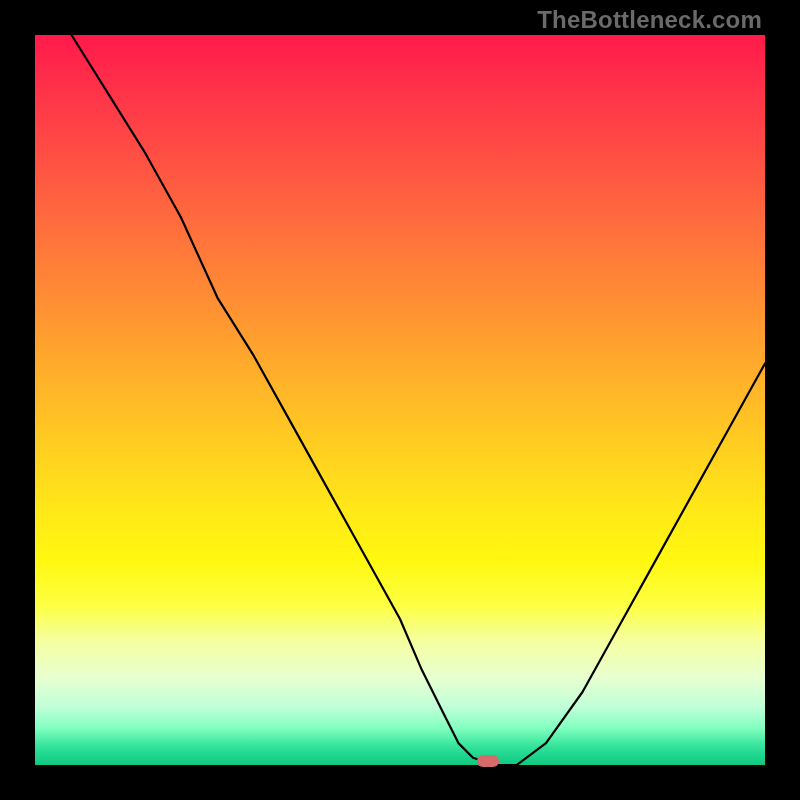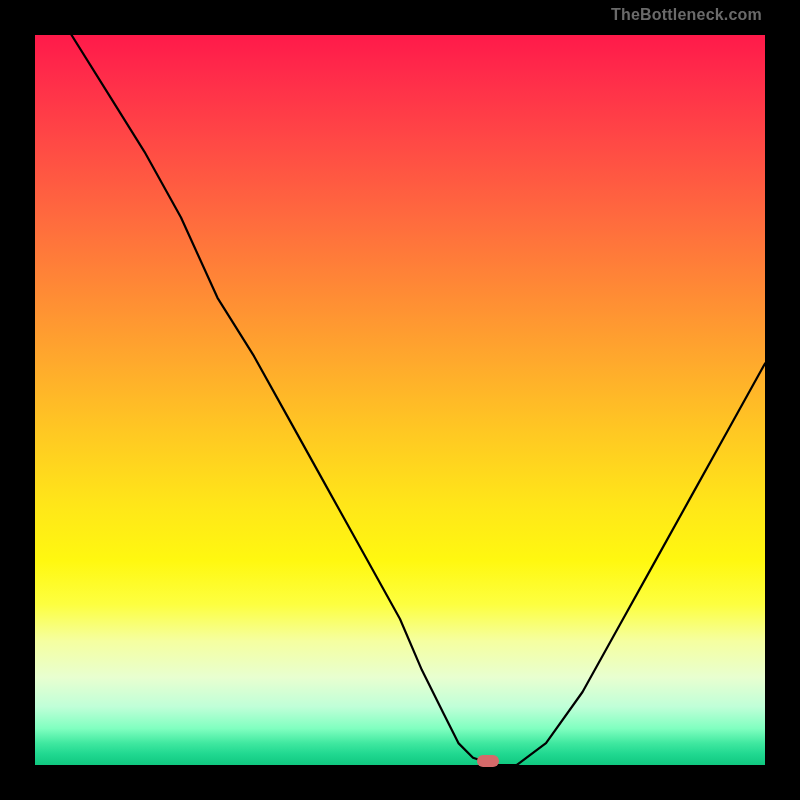--- a/index.html
+++ b/index.html
@@ -34,21 +34,21 @@
       #40e8a0 97%,
       #20d890 98.5%,
       #10c880 100%
     );
   }
   .watermark {
     position: absolute;
     top: 6px;
     right: 38px;
     font-family: Arial, sans-serif;
-    font-size: 16px;
+    font-size: 24px;
     font-weight: bold;
     color: #6a6a6a;
     letter-spacing: 0.2px;
   }
   svg.curve {
     position: absolute;
     left: 0;
     top: 0;
     width: 730px;
     height: 730px;

